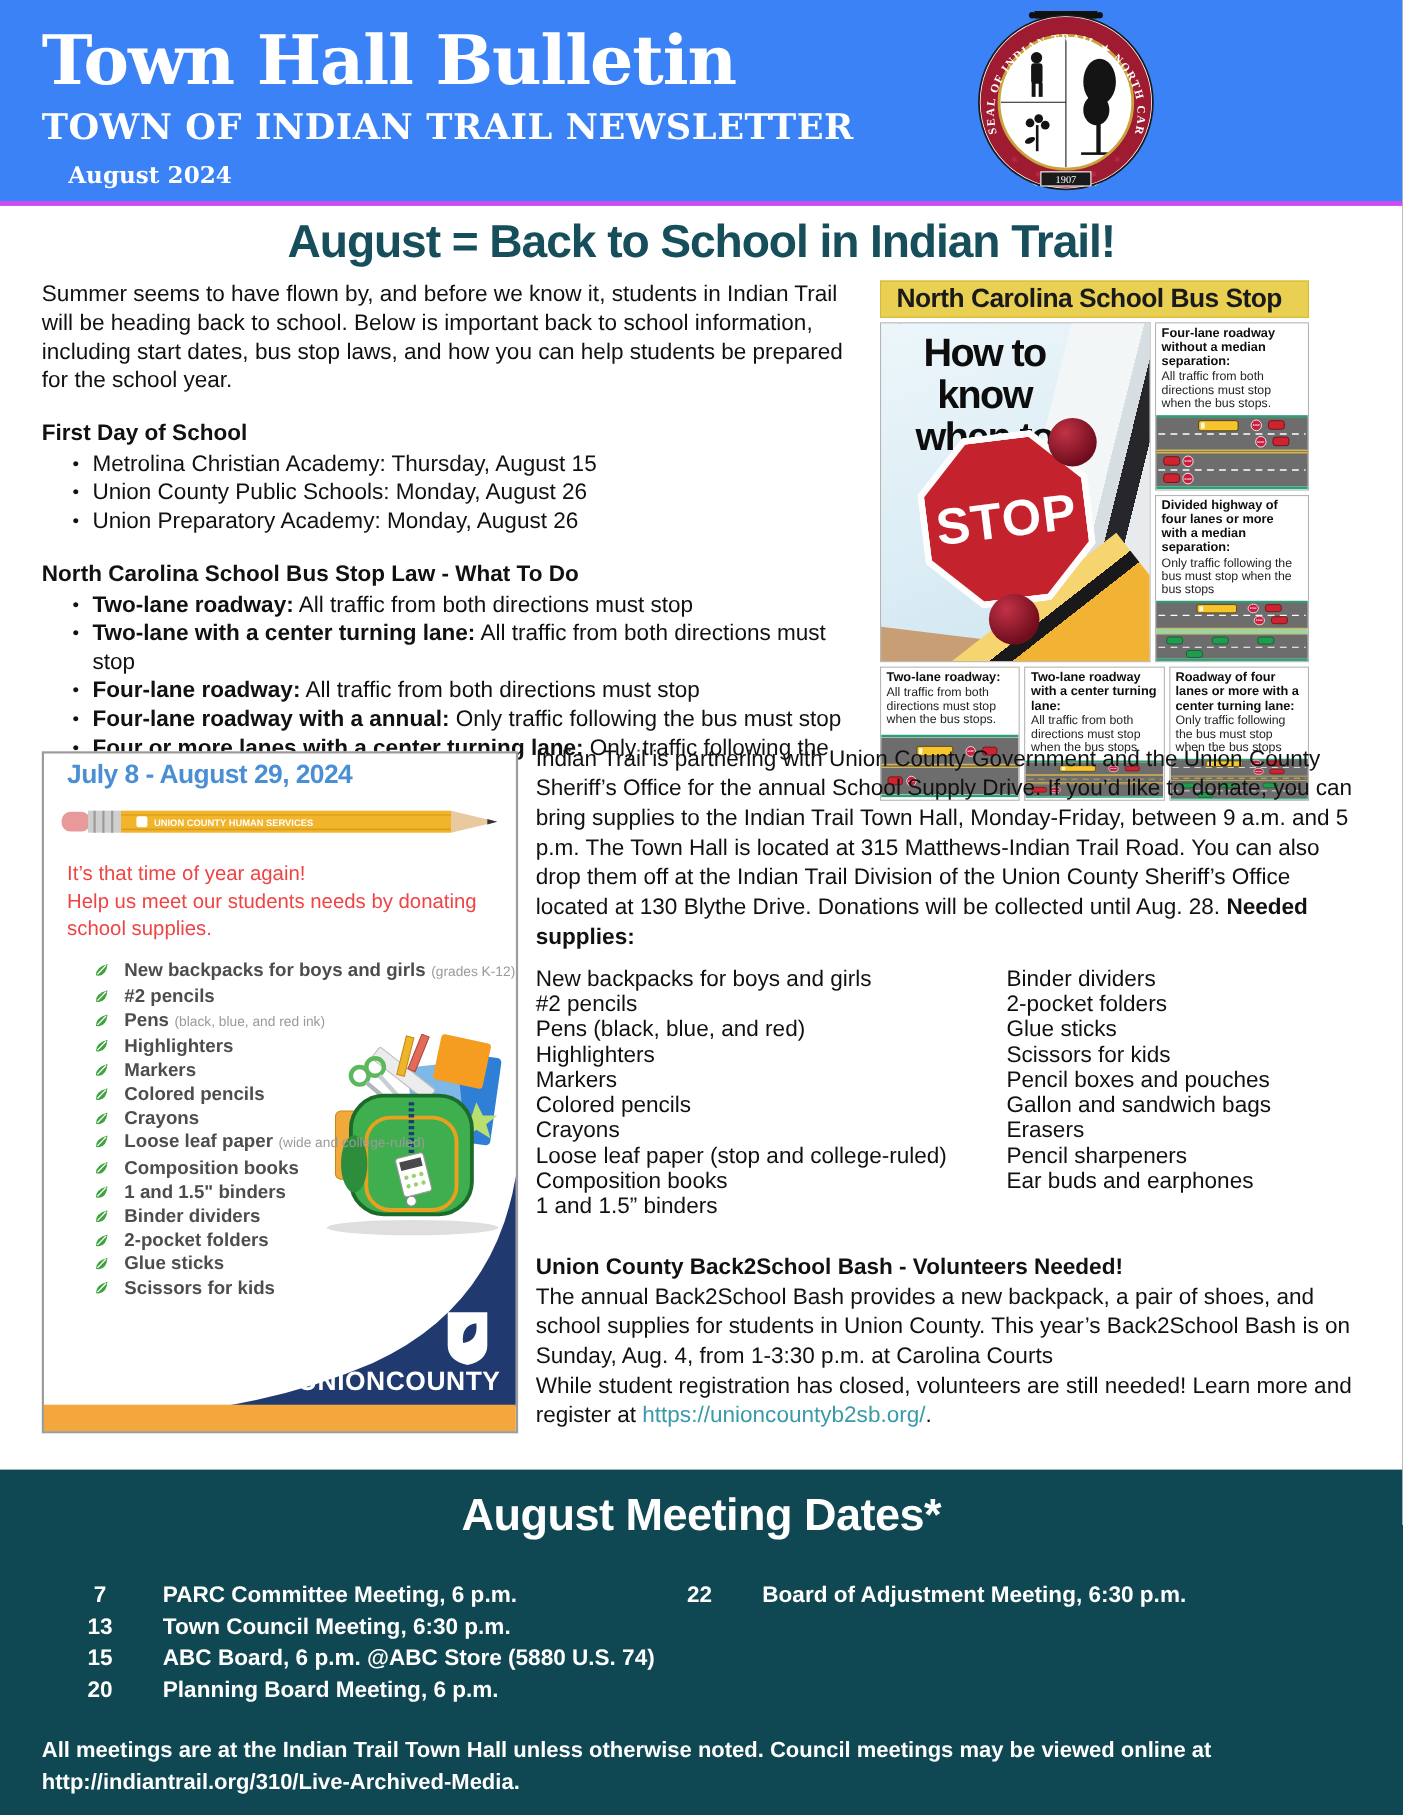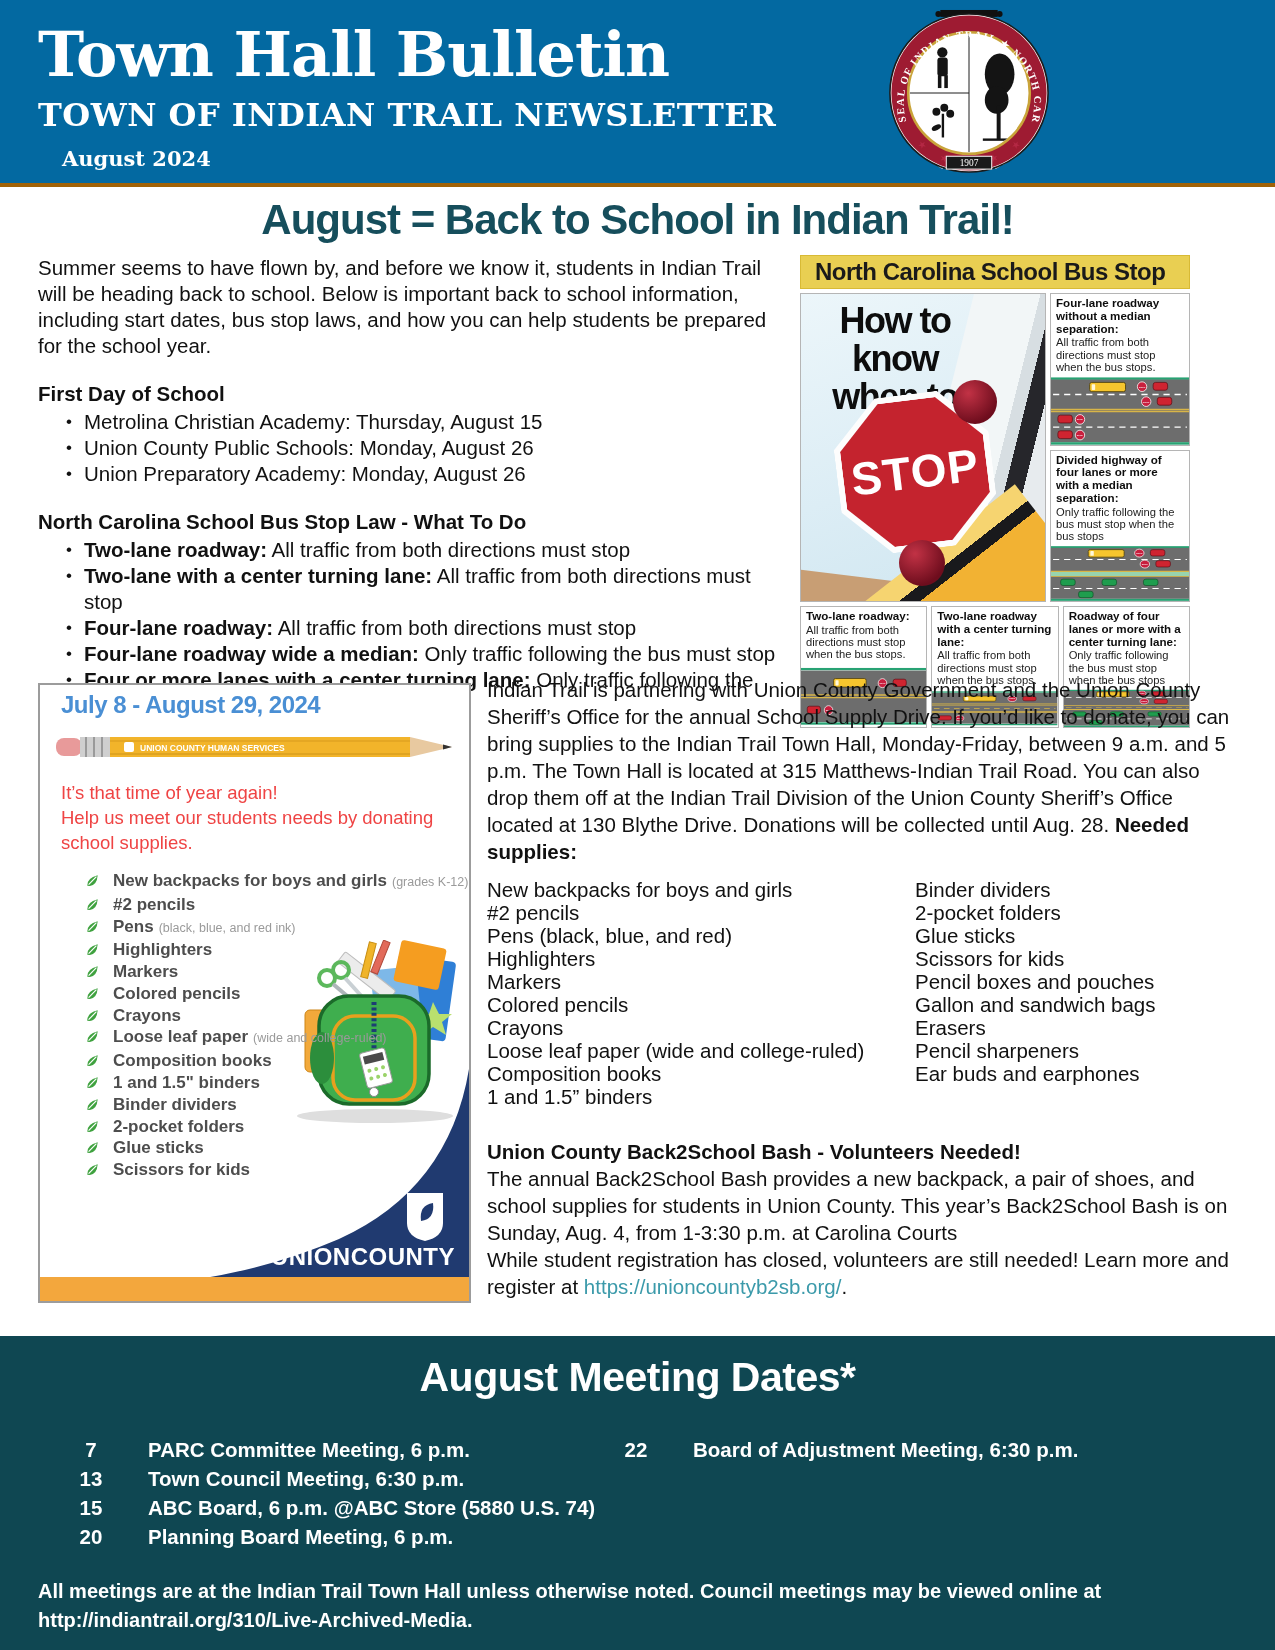--- a/index.html
+++ b/index.html
@@ -1,21 +1,21 @@
 <!DOCTYPE html>
 <html><head>
 <meta charset="utf-8">
 <style>
   html,body{margin:0;padding:0;background:#888;}
   .page{position:relative;width:1275px;height:1650px;background:#fff;overflow:hidden;
         font-family:"Liberation Sans", sans-serif;color:#111;margin:0 auto;}
 
   
-  .hdr{position:absolute;left:0;top:0;width:1275px;height:183px;background:#0369a1;
-       border-bottom:4px solid #a16207;}
+  .hdr{position:absolute;left:0;top:0;width:1275px;height:183px;background:#3b82f6;
+       border-bottom:4px solid #d946ef;}
   .hdr-title{position:absolute;left:38px;top:18px;font-family:"DejaVu Serif",serif;
        font-weight:bold;font-size:62px;color:#fff;letter-spacing:-1px;}
   .hdr-sub{position:absolute;left:38px;top:96px;font-family:"DejaVu Serif",serif;
        font-weight:bold;font-size:32px;color:#fff;letter-spacing:0.5px;}
   .hdr-date{position:absolute;left:62px;top:146px;font-family:"DejaVu Serif",serif;
        font-weight:bold;font-size:21px;color:#fff;}
   .seal{position:absolute;left:885px;top:8px;width:168px;height:170px;}
 
   
   .headline{position:absolute;left:0;top:196px;width:1275px;text-align:center;
@@ -185,21 +185,21 @@
     <ul class="blist" id="first-day-list">
         <li>Metrolina Christian Academy: Thursday, August 15</li>
         <li>Union County Public Schools: Monday, August 26</li>
         <li>Union Preparatory Academy: Monday, August 26</li>
       </ul>
     <div class="bold-head">North Carolina School Bus Stop Law - What To Do</div>
     <ul class="blist" id="bus-law-list">
         <li><span class="bl">Two-lane roadway:</span><span> All traffic from both directions must stop</span></li>
         <li><span class="bl">Two-lane with a center turning lane:</span><span> All traffic from both directions must stop</span></li>
         <li><span class="bl">Four-lane roadway:</span><span> All traffic from both directions must stop</span></li>
-        <li><span class="bl">Four-lane roadway wide a median:</span><span> Only traffic following the bus must stop</span></li>
+        <li><span class="bl">Four-lane roadway with a annual:</span><span> Only traffic following the bus must stop</span></li>
         <li><span class="bl">Four or more lanes with a center turning lane:</span><span> Only traffic following the bus must stop</span></li>
       </ul>
     <div class="bold-head">Union County School Supply Drive</div>
   </div>
 
   <div class="info">
     <div class="info-banner">North Carolina School Bus Stop Law</div>
     <div class="info-main">
       <div class="photo">
         <div class="busframe"></div>
@@ -523,21 +523,21 @@
     <p><span>Indian Trail is partnering with Union County Government and the Union County Sheriff’s Office for the annual School Supply Drive. If you’d like to donate, you can bring supplies to the Indian Trail Town Hall, Monday-Friday, between 9 a.m. and 5 p.m. The Town Hall is located at 315 Matthews-Indian Trail Road. You can also drop them off at the Indian Trail Division of the Union County Sheriff’s Office located at 130 Blythe Drive. Donations will be collected until Aug. 28. </span><b>Needed supplies:</b></p>
     <div class="suplists">
       <div class="supcol1" id="sup1">
           <div class="supline">New backpacks for boys and girls</div>
           <div class="supline">#2 pencils</div>
           <div class="supline">Pens (black, blue, and red)</div>
           <div class="supline">Highlighters</div>
           <div class="supline">Markers</div>
           <div class="supline">Colored pencils</div>
           <div class="supline">Crayons</div>
-          <div class="supline">Loose leaf paper (wide and college-ruled)</div>
+          <div class="supline">Loose leaf paper (stop and college-ruled)</div>
           <div class="supline">Composition books</div>
           <div class="supline">1 and 1.5” binders</div>
         </div>
       <div class="supcol2" id="sup2">
           <div class="supline">Binder dividers</div>
           <div class="supline">2-pocket folders</div>
           <div class="supline">Glue sticks</div>
           <div class="supline">Scissors for kids</div>
           <div class="supline">Pencil boxes and pouches</div>
           <div class="supline">Gallon and sandwich bags</div>

